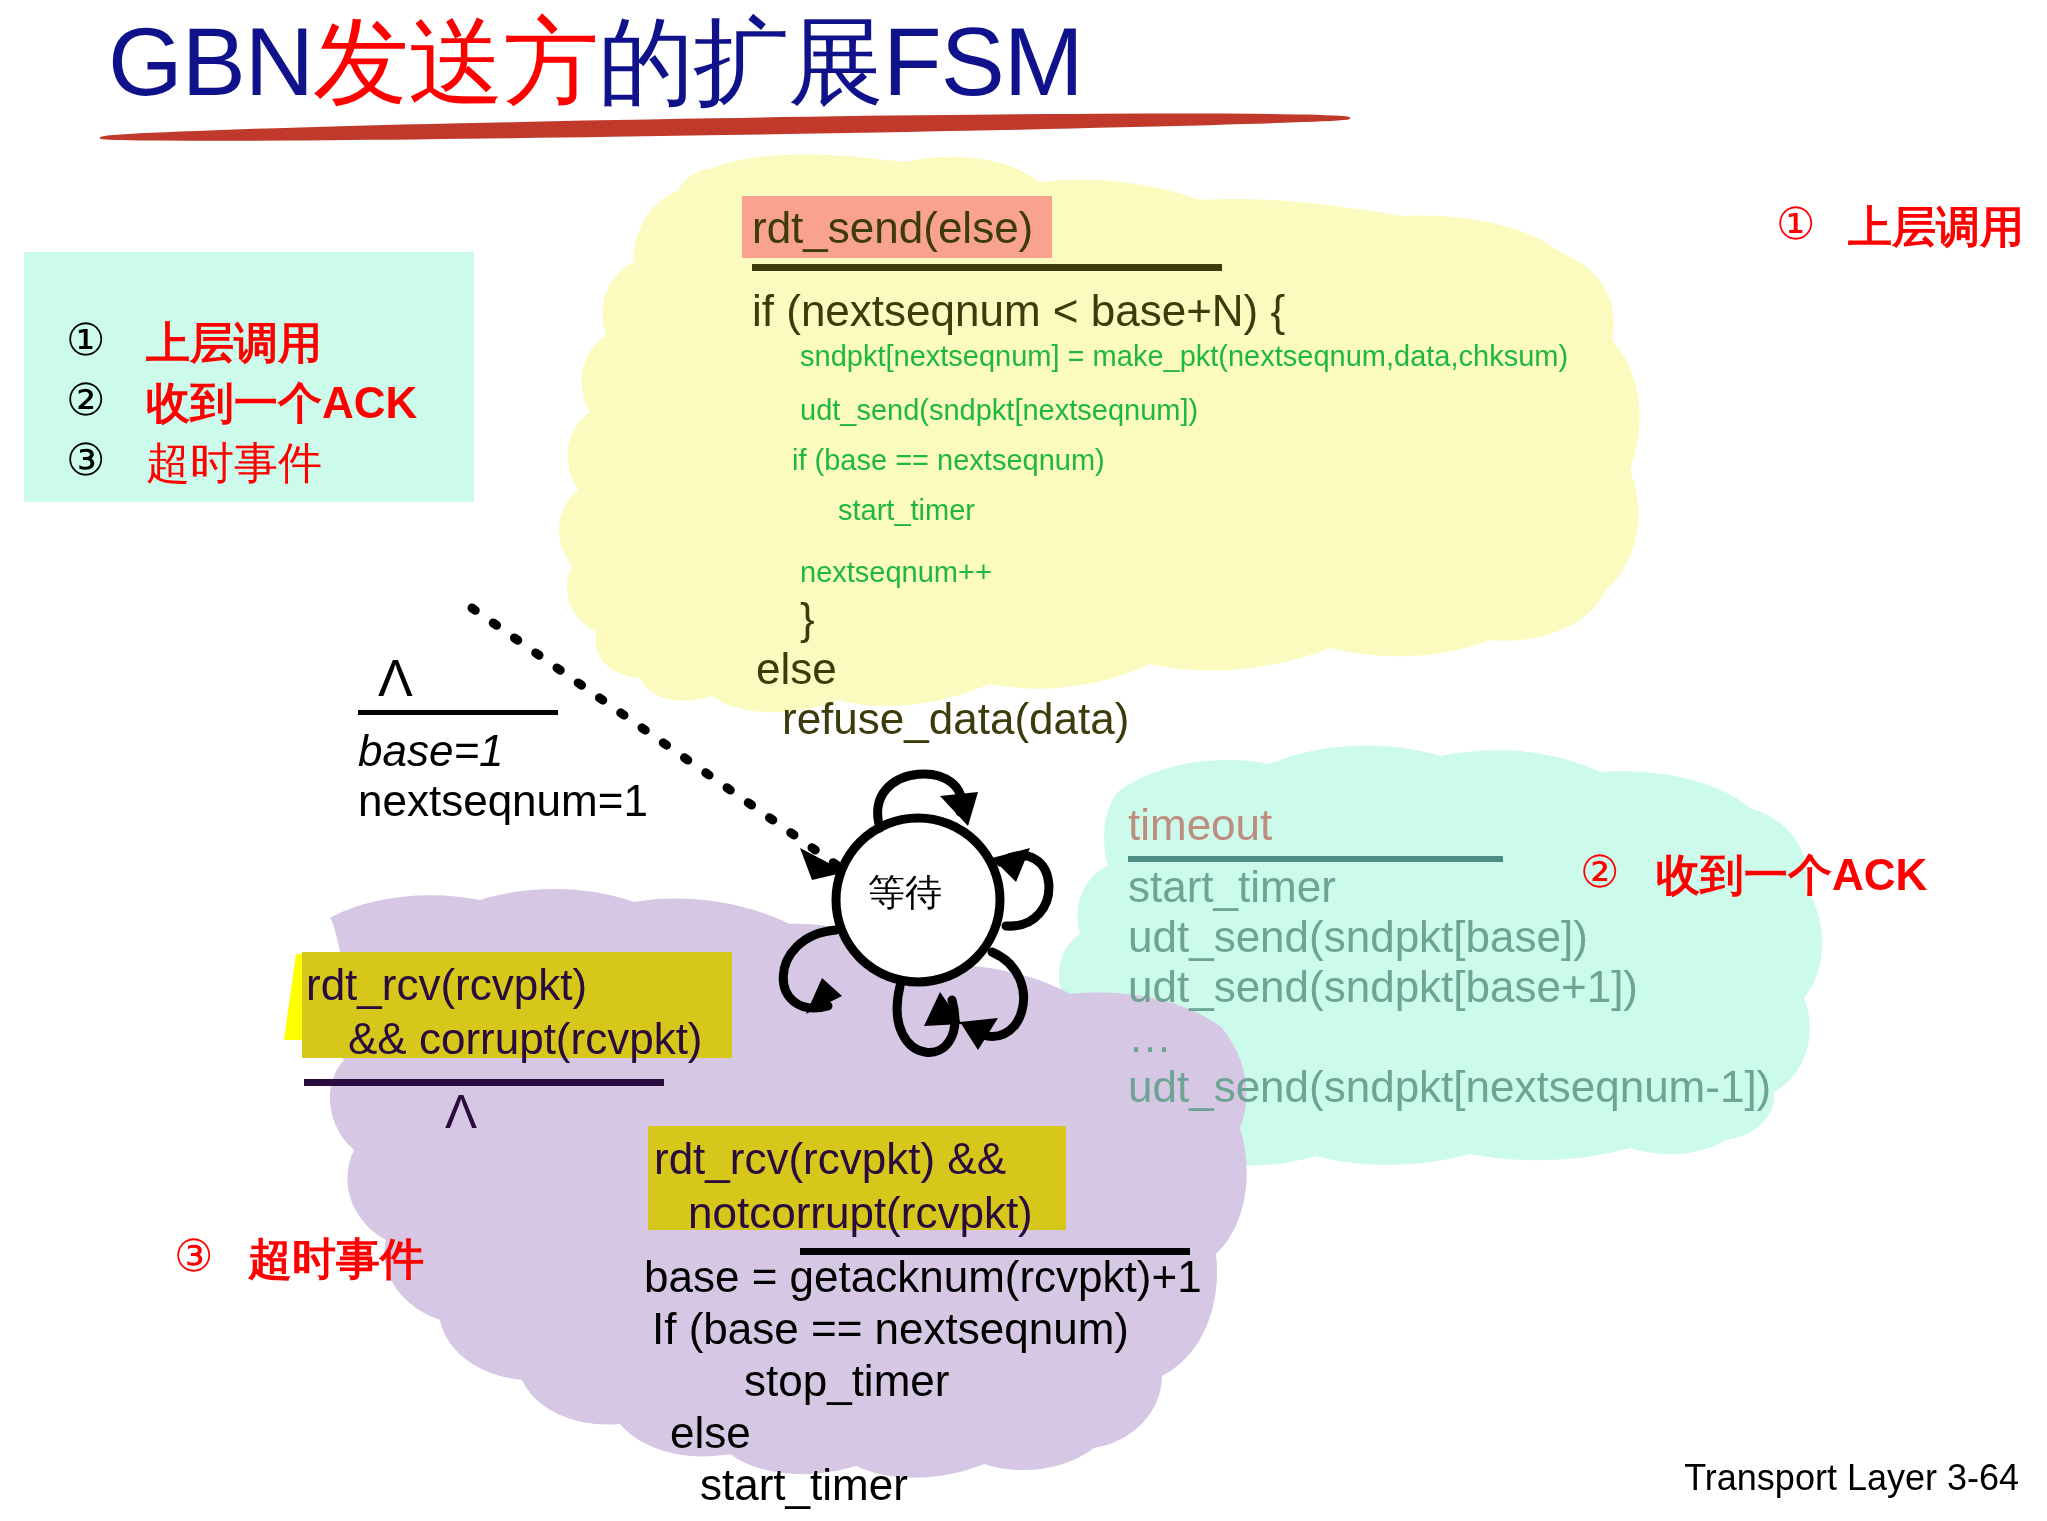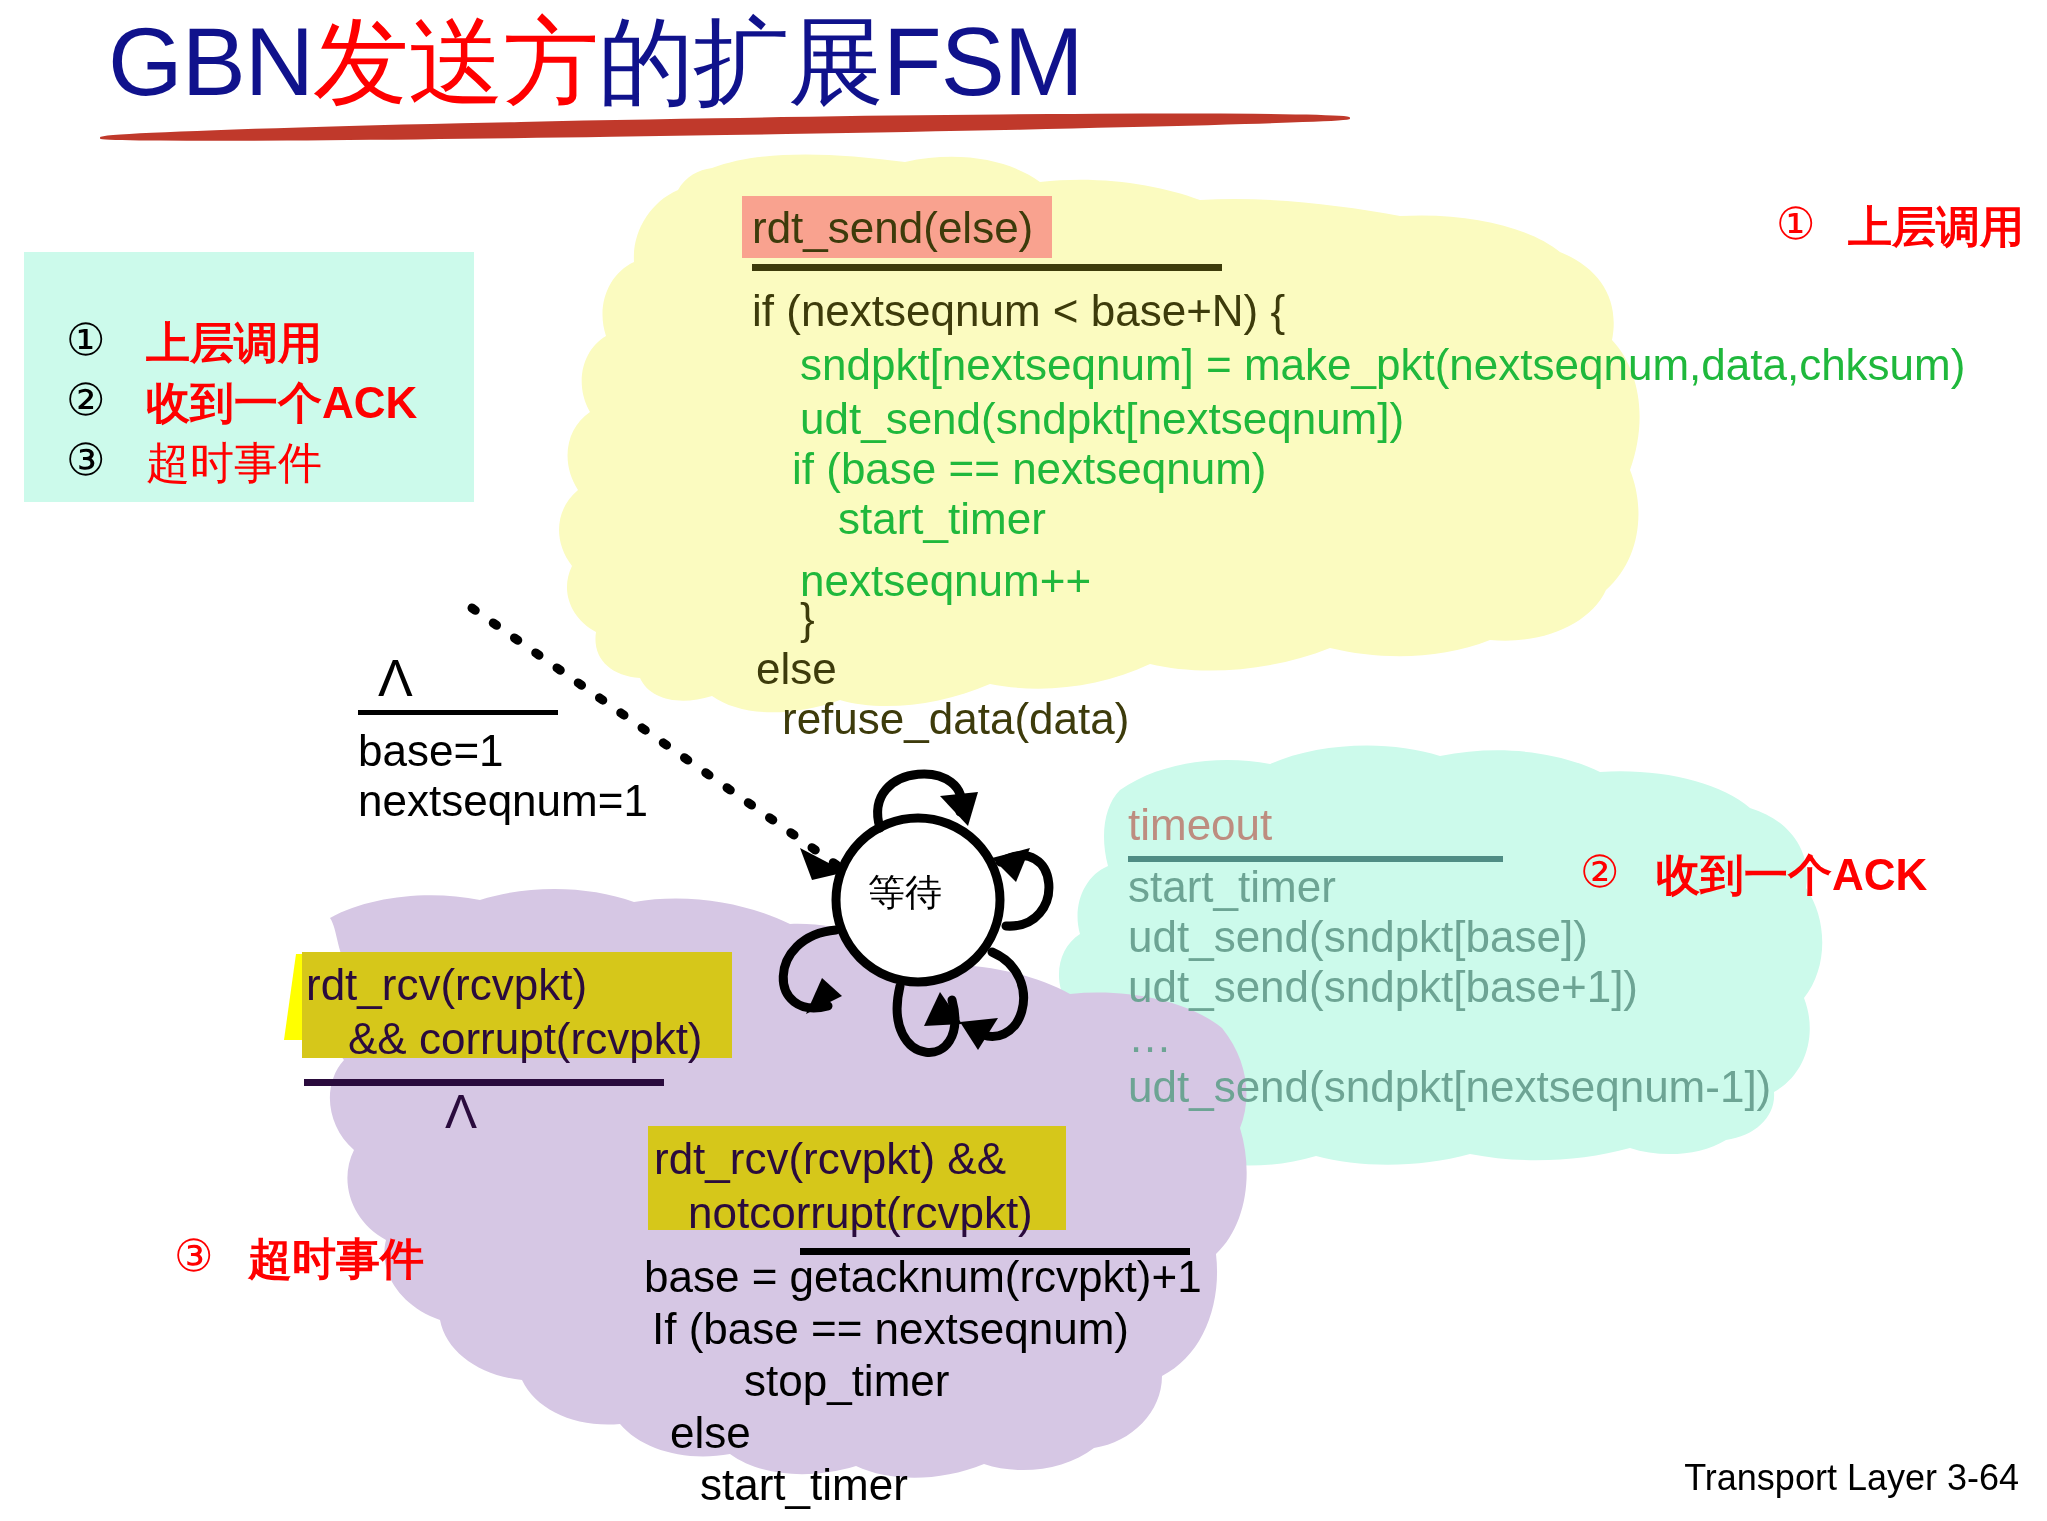--- a/index.html
+++ b/index.html
@@ -52,21 +52,21 @@
     left:742px; top:196px; width:310px; height:62px;
     background:#f9a28f;
   }
   #rdt-send-label{
     left:752px; top:203px; font-size:44px; color:#3d3b0b;
   }
   #rdt-send-rule{
     left:752px; top:264px; width:470px; height:7px; background:#3d3b0b;
   }
   .code-olive{color:#3d3b0b;font-size:44px;white-space:pre;}
-  .code-green{color:#1fb83c;font-size:44px;white-space:pre;}
+  .code-green{color:#1fb83c;font-size:29px;white-space:pre;}
 
   
   #timeout-label{
     left:1128px; top:800px; font-size:44px; color:#bd8d80;
   }
   #timeout-rule{
     left:1128px; top:856px; width:375px; height:6px; background:#4f8c84;
   }
   .code-teal{color:#6da494;font-size:44px;white-space:pre;}
 
@@ -190,21 +190,21 @@
 <div class="abs code-teal" style="left:1128px;top:962px;">udt_send(sndpkt[base+1])</div>
 <div class="abs code-teal" style="left:1128px;top:1012px;">…</div>
 <div class="abs code-teal" style="left:1128px;top:1062px;">udt_send(sndpkt[nextseqnum-1])</div>
 
 <svg class="blob" style="left:0;top:0;" width="2047" height="1521">
   <line x1="472" y1="608" x2="838" y2="866" stroke="#000" stroke-width="9" stroke-dasharray="4 22" stroke-linecap="round"></line>
   <polygon points="846,872 800,848 812,880" fill="#000"></polygon>
 </svg>
 <div class="abs txt" id="lambda-init">Λ</div>
 <div class="abs" id="init-rule"></div>
-<div class="abs init-txt" style="left:358px;top:726px;">base=1</div>
+<div class="abs init-txt" style="left:358px;top:726px;font-style:italic;">base=1</div>
 <div class="abs init-txt" style="left:358px;top:776px;">nextseqnum=1</div>
 
 <svg class="blob" style="left:0;top:0;" width="2047" height="1521">
 
   <circle cx="918" cy="900" r="82" fill="#ffffff" stroke="#000" stroke-width="9"></circle>
 
   <path d="M880,828 C860,760 975,758 960,812" fill="none" stroke="#000" stroke-width="9" stroke-linecap="round"></path>
   <polygon points="968,826 940,796 978,792" fill="#000"></polygon>
 
   <path d="M1000,862 C1060,830 1068,930 1006,926" fill="none" stroke="#000" stroke-width="9" stroke-linecap="round"></path>

